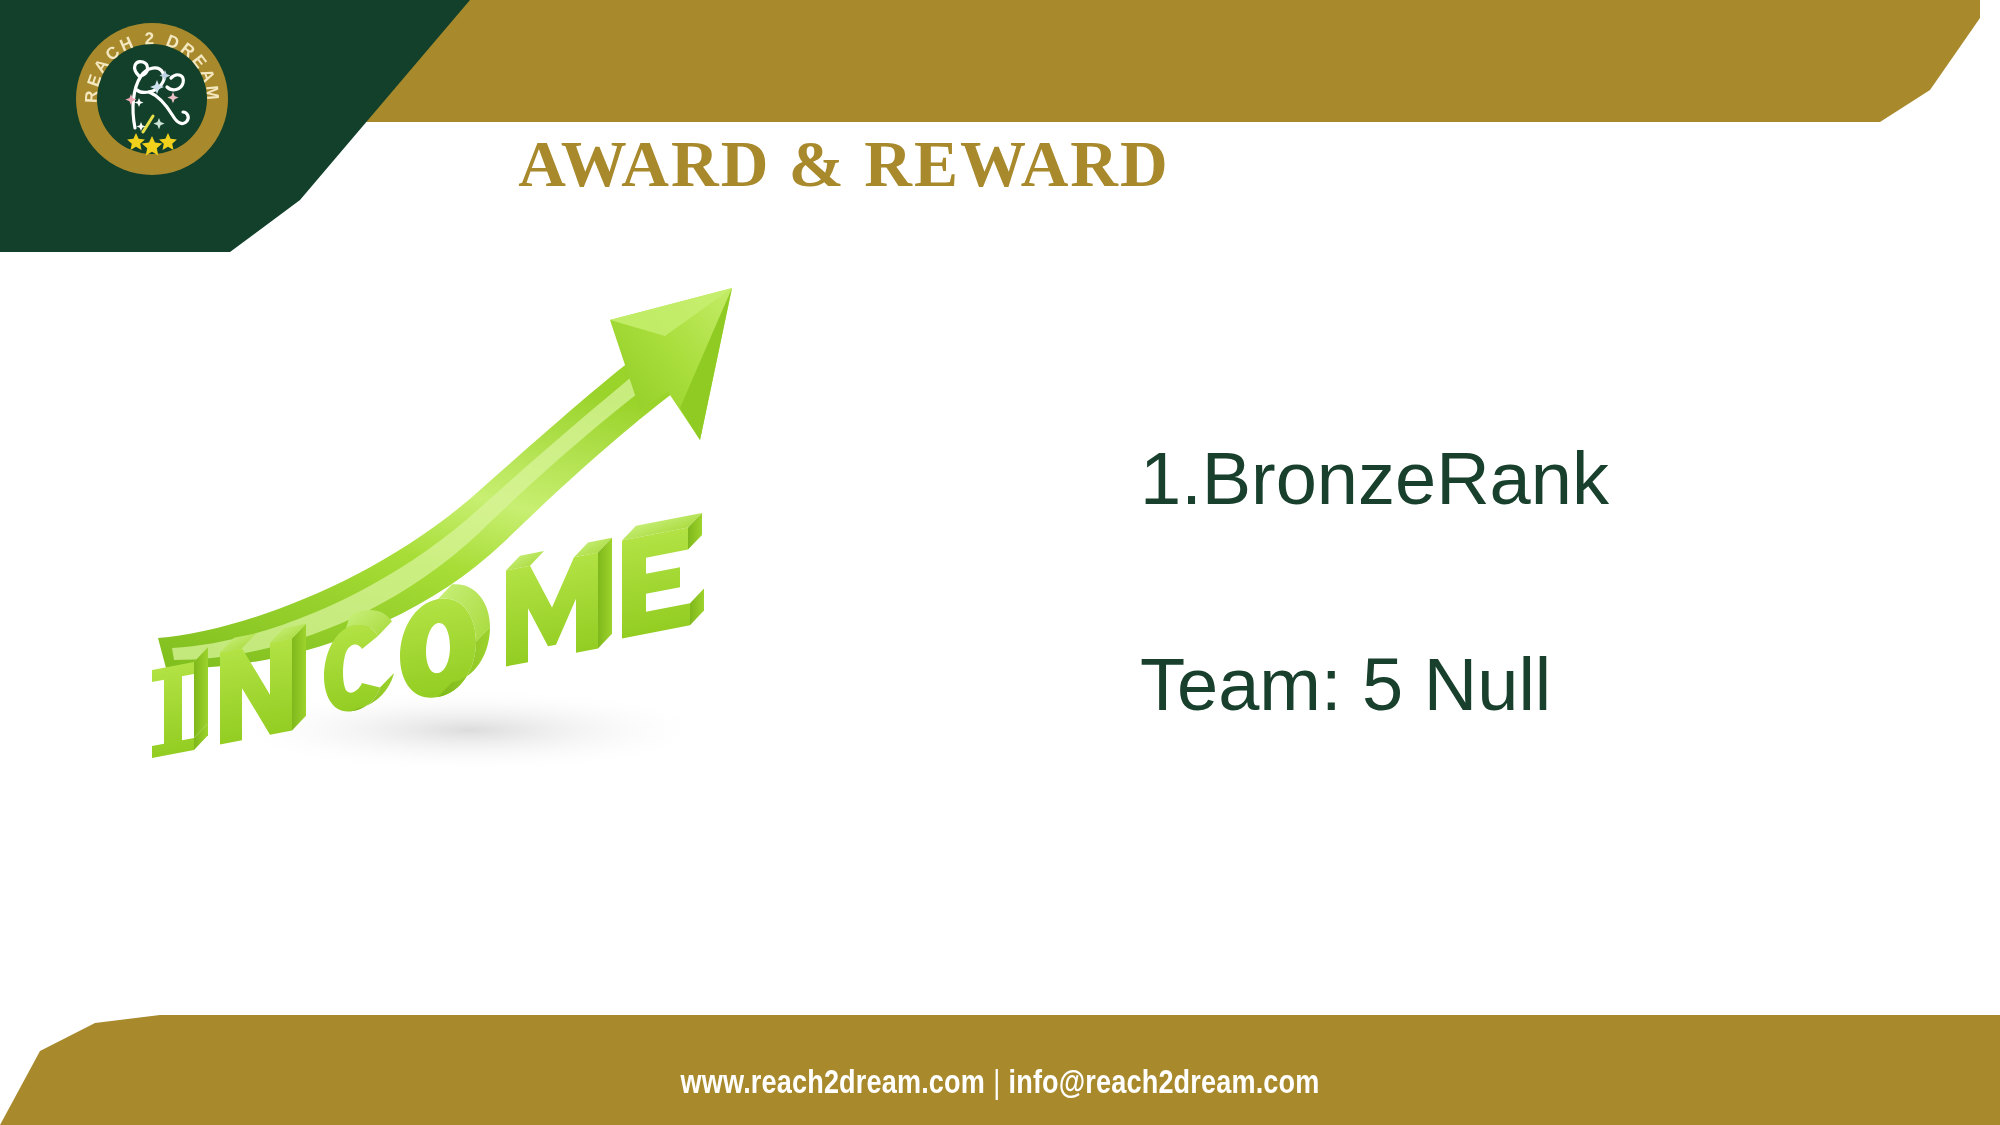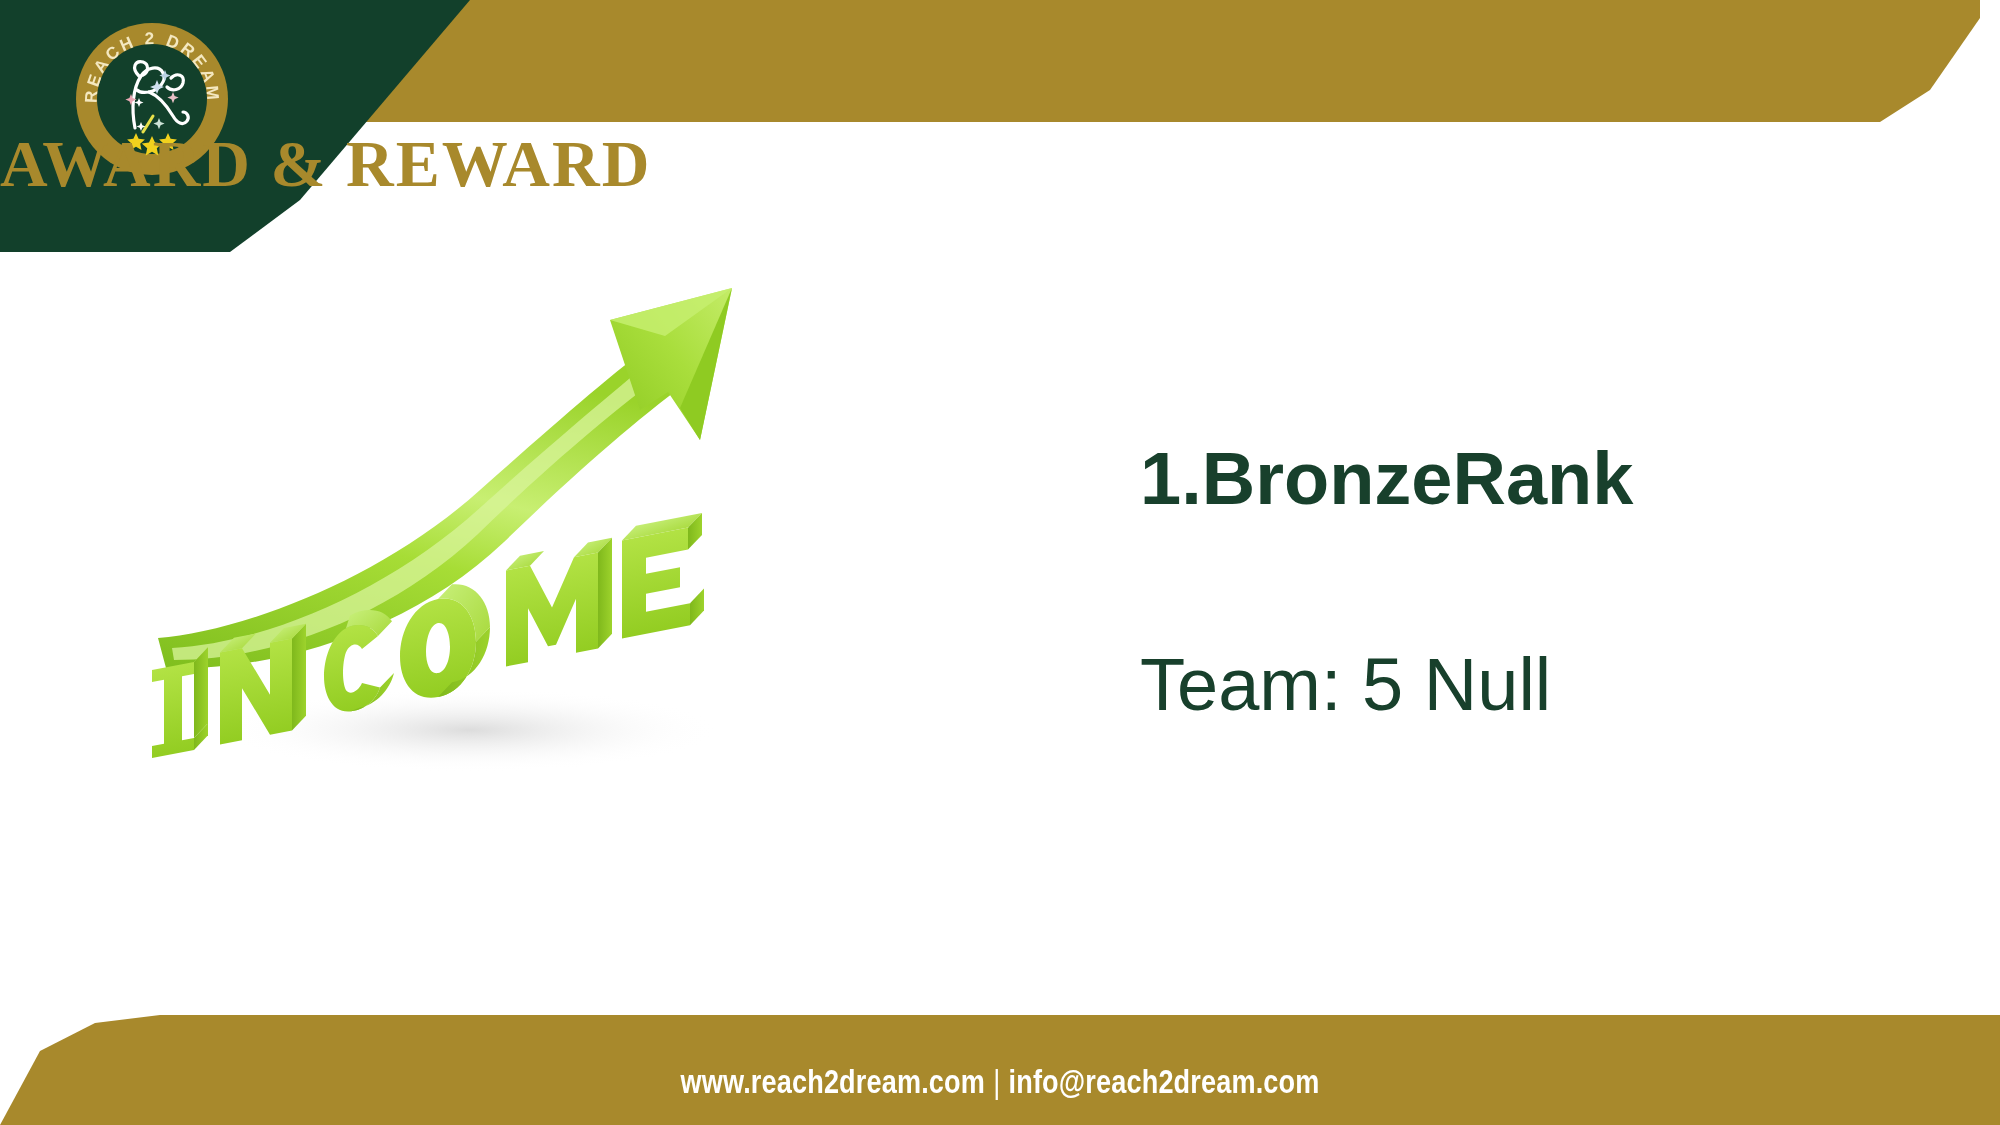--- a/index.html
+++ b/index.html
@@ -53,27 +53,29 @@
     z-index: 3;
   }
   .logo svg { display:block; width:158px; height:158px; }
 
   
   .title {
     position: absolute;
     left: 0;
     top: 126px;
     width: 1600px;
+    text-align: center;
     font-family: "Liberation Serif", serif;
     font-weight: bold;
     font-size: 66px;
     letter-spacing: 2px;
     color: #a8892c;
     z-index: 4;
     white-space: nowrap;
+    padding-left: 44px;
   }
 
   
   .graphic {
     position: absolute;
     left: 120px;
     top: 280px;
     width: 700px;
     height: 520px;
     z-index: 3;
@@ -83,21 +85,21 @@
   
   .right-block {
     position: absolute;
     left: 1140px;
     top: 440px;
     width: 760px;
     z-index: 4;
   }
   .rank-line {
     font-family: "Liberation Sans", sans-serif;
-    font-weight: bold;
+    font-weight: normal;
     font-size: 74px;
     color: #18402c;
     line-height: 1.05;
     white-space: nowrap;
   }
   .team-line {
     font-family: "Liberation Sans", sans-serif;
     font-weight: normal;
     font-size: 74px;
     color: #18402c;

